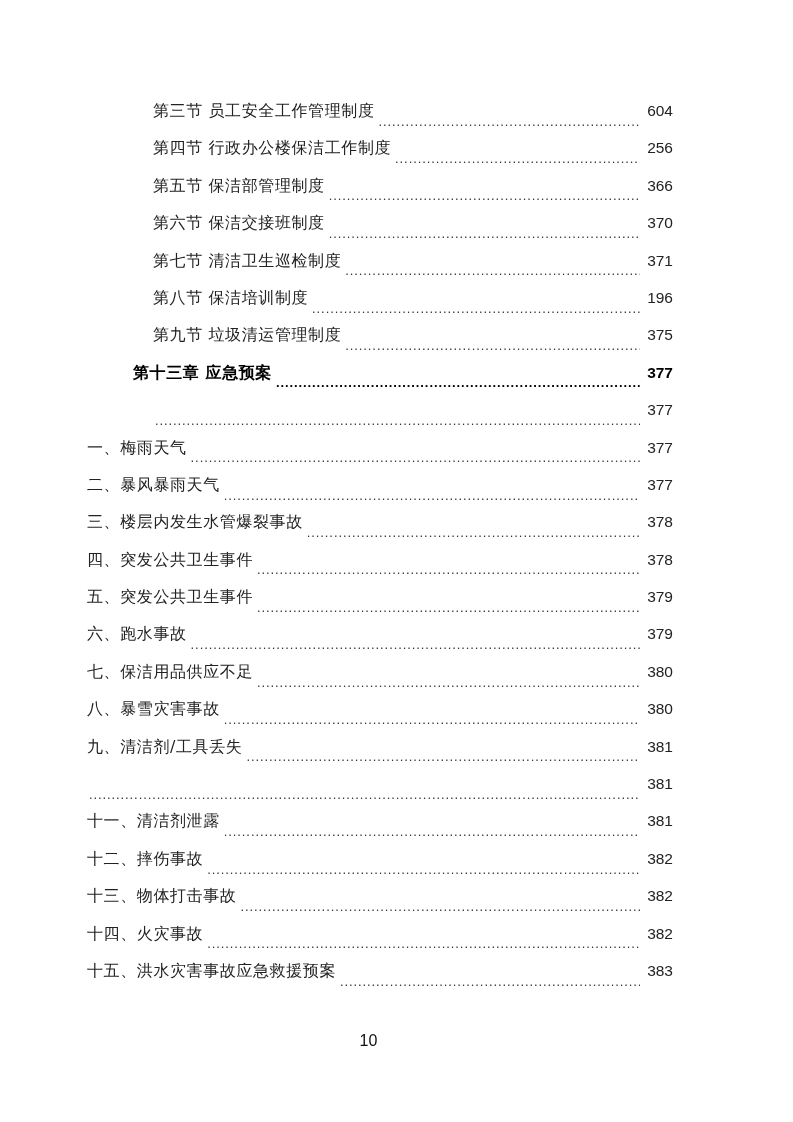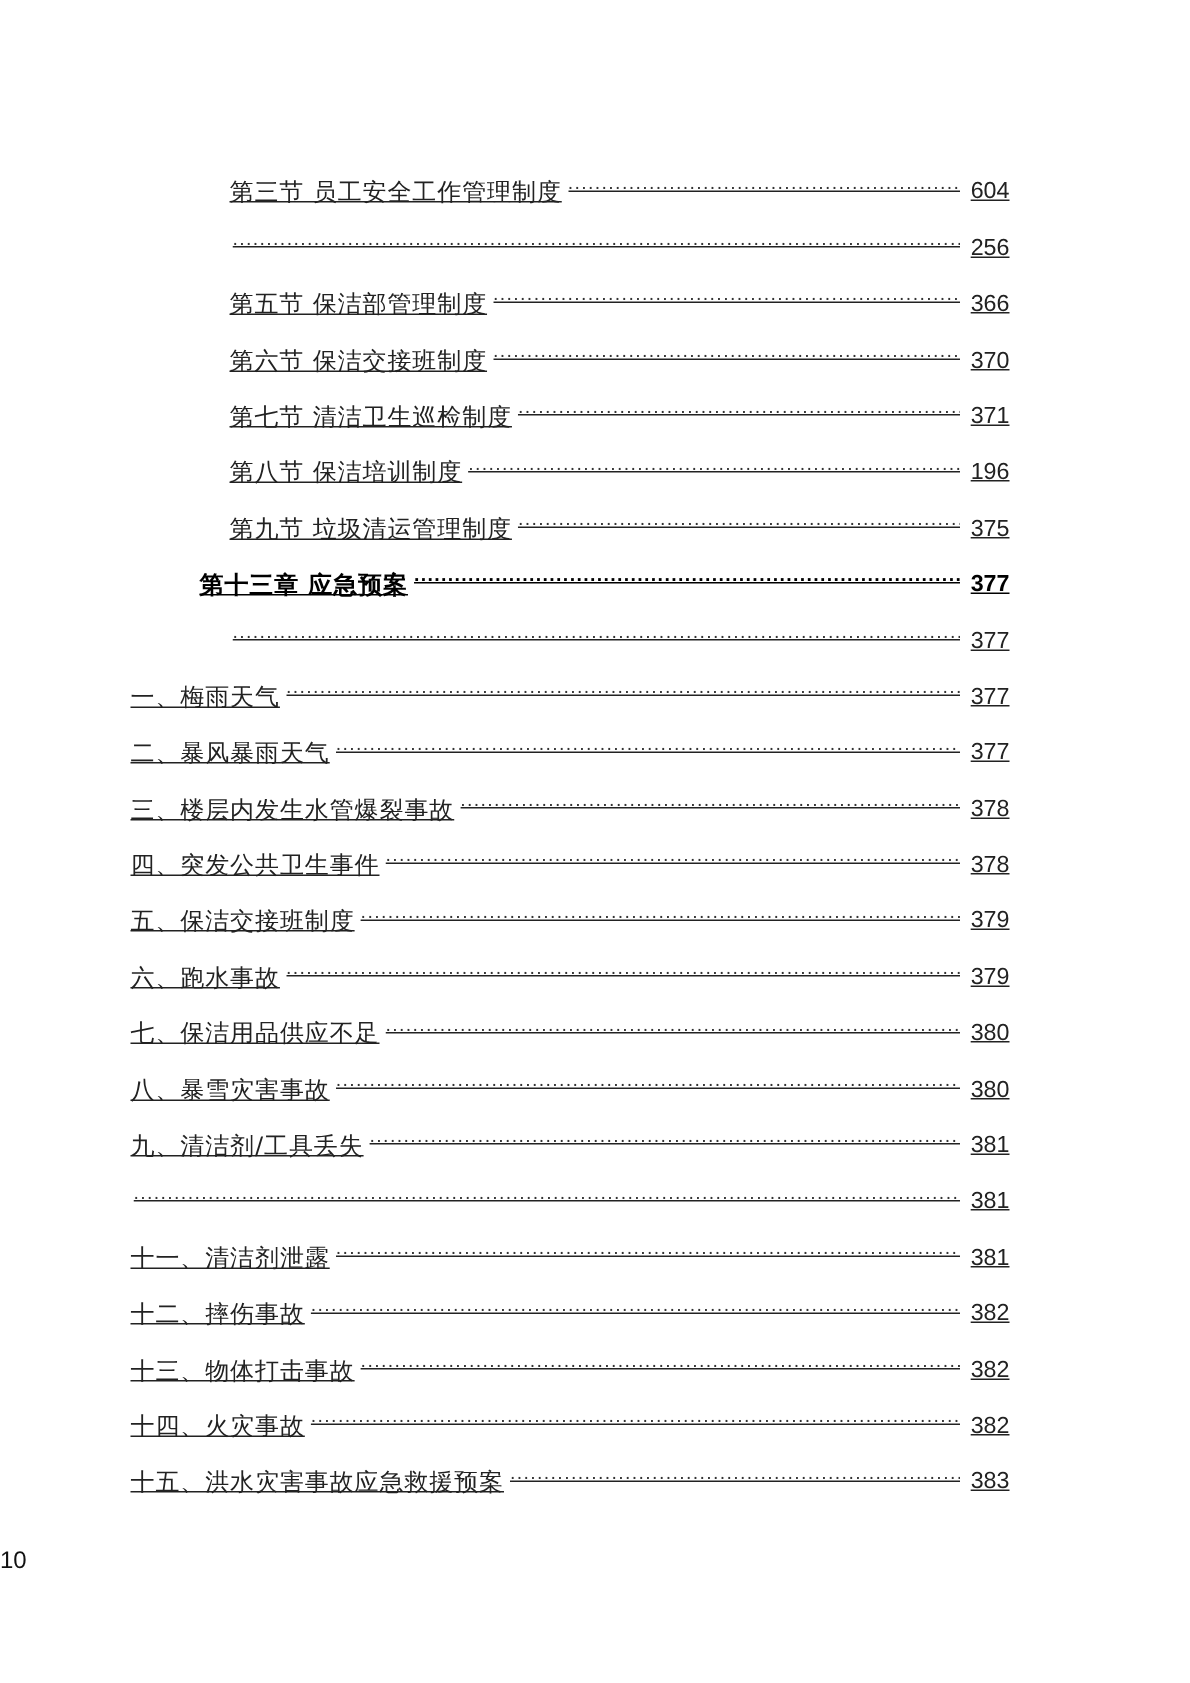--- a/index.html
+++ b/index.html
@@ -18,24 +18,23 @@
     .toc {
       position: absolute;
       left: 0;
       top: 101px;
       width: 793px;
     }
     .toc-row {
       position: relative;
       height: 37.4px;
       display: flex;
-      align-items: flex-end;
+      align-items: flex-start;
       font-size: 16px;
       line-height: 20px;
-      text-decoration: underline;
     }
     .toc-row .label {
       white-space: nowrap;
       background: #fff;
       padding-right: 2px;
       position: relative;
       z-index: 1;
       letter-spacing: 0.6px;
     }
     .toc-row .dots {
@@ -73,35 +72,37 @@
     }
     .lvl-item {
       padding-left: 87px;
       padding-right: 120px;
     }
     .footer-page-number {
       position: absolute;
       left: 0;
       width: 737px;
       top: 1032px;
+      text-align: center;
       font-family: "Liberation Sans", sans-serif;
       font-size: 16px;
       color: #111;
     }
   </style>
 </head>
 <body>
 
 <div class="toc">
   <div class="toc-row lvl-section">
     <span class="label">第三节  员工安全工作管理制度</span>
     <span class="dots">...................................................................................................................................................</span>
     <span class="page">604</span>
   </div>
   <div class="toc-row lvl-section">
+    <span class="label">第四节  行政办公楼保洁工作制度</span>
     <span class="dots">...................................................................................................................................................</span>
     <span class="page">256</span>
   </div>
   <div class="toc-row lvl-section">
     <span class="label">第五节  保洁部管理制度</span>
     <span class="dots">...................................................................................................................................................</span>
     <span class="page">366</span>
   </div>
   <div class="toc-row lvl-section">
     <span class="label">第六节  保洁交接班制度</span>
@@ -146,21 +147,21 @@
     <span class="label">三、楼层内发生水管爆裂事故</span>
     <span class="dots">...................................................................................................................................................</span>
     <span class="page">378</span>
   </div>
   <div class="toc-row lvl-item">
     <span class="label">四、突发公共卫生事件</span>
     <span class="dots">...................................................................................................................................................</span>
     <span class="page">378</span>
   </div>
   <div class="toc-row lvl-item">
-    <span class="label">五、保洁交接班制度</span>
+    <span class="label">五、突发公共卫生事件</span>
     <span class="dots">...................................................................................................................................................</span>
     <span class="page">379</span>
   </div>
   <div class="toc-row lvl-item">
     <span class="label">六、跑水事故</span>
     <span class="dots">...................................................................................................................................................</span>
     <span class="page">379</span>
   </div>
   <div class="toc-row lvl-item">
     <span class="label">七、保洁用品供应不足</span>

